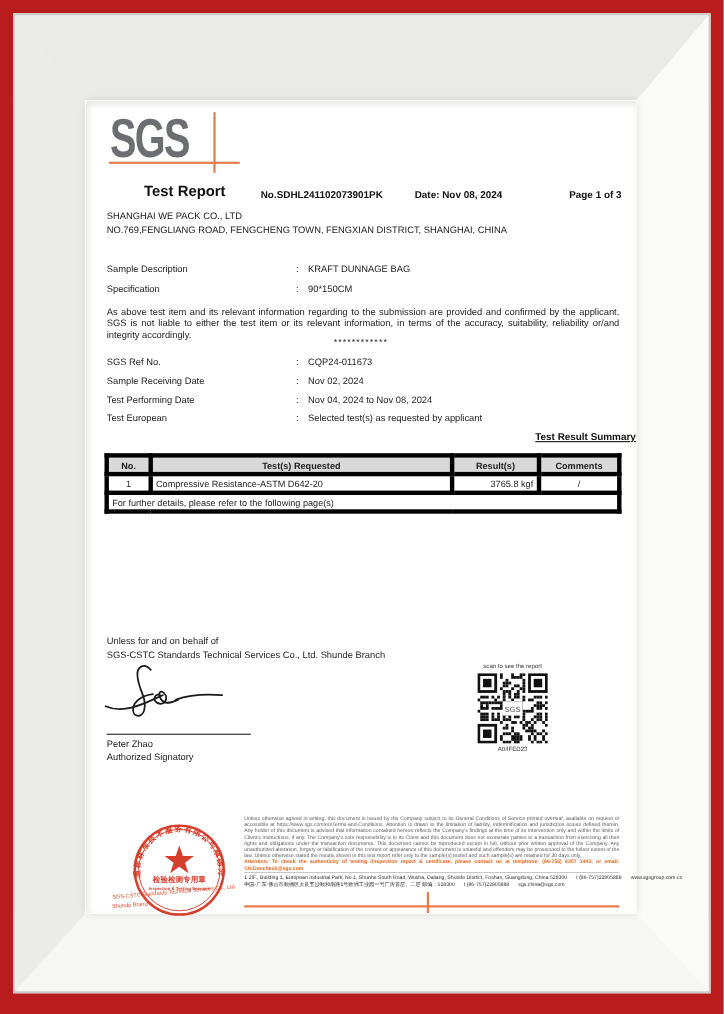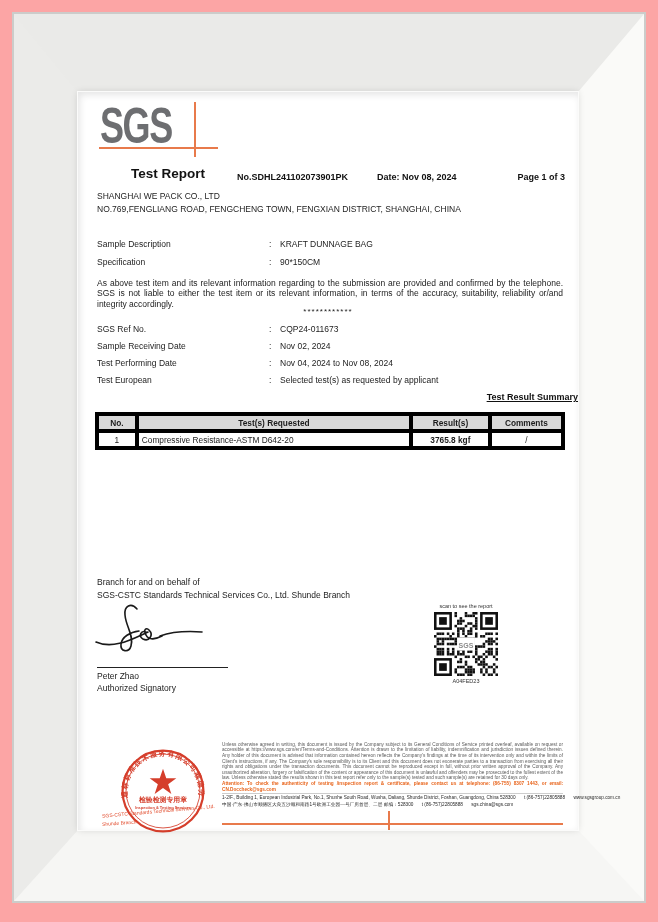--- a/index.html
+++ b/index.html
@@ -1,17 +1,17 @@
 <!DOCTYPE html>
 <html><head>
 <meta charset="utf-8">
 <style>
   html,body{margin:0;padding:0;}
   body{font-family:"Liberation Sans",sans-serif;}
-  #viewport{position:relative;width:658px;height:922px;background:#fca5a5;overflow:hidden;}
+  #viewport{position:relative;width:658px;height:922px;background:#b91c1c;overflow:hidden;}
 
   
   .outer-line{position:absolute;left:12px;top:12px;right:12px;bottom:19px;border:2px solid #ccccca;background:#f3f3f1;}
   .frame{position:absolute;left:14px;top:14px;right:14px;bottom:21px;
          border-style:solid;border-top-width:78px;border-right-width:66px;border-bottom-width:71px;border-left-width:64px;
          border-top-color:#eaeae8;border-right-color:#fafaf8;border-bottom-color:#f6f6f4;border-left-color:#ebebe9;}
   .paper{position:relative;width:500px;height:738px;background:#ffffff;
          box-shadow:0 0 0 1px #fbfbfa, 0 0 7px rgba(0,0,0,.14);}
   .paper::after{content:"";position:absolute;inset:0;box-shadow:inset 2px 3px 7px rgba(0,0,0,.10);pointer-events:none;}
 
@@ -40,21 +40,21 @@
   .stars{left:0;top:215px;width:500px;text-align:center;font-size:8px;letter-spacing:1px;color:#1c1c1c;}
 
   .summary-title{left:0;top:300px;width:500px;text-align:right;font-size:9px;font-weight:bold;text-decoration:underline;color:#111;}
 
   table.results{position:absolute;left:17px;top:320px;width:470px;border-collapse:collapse;font-size:8.3px;color:#1c1c1c;}
   table.results th,table.results td{border:4px solid #000000;padding:1px 3px;height:11px;}
   table.results{border:1.5px solid #333;}
   table.results th{background:#d9d9d9;font-weight:bold;text-align:center;}
   .c-no{width:32px;text-align:center;}
   .c-test{width:293px;}
-  .c-res{width:73px;text-align:center;font-weight:bold;}
+  .c-res{width:73px;text-align:right;}
   .c-com{width:66px;text-align:center;}
   td.c-test{text-align:left;padding-left:14px;}
   td.note-cell{text-align:left;padding-left:5px;}
 
   .sig-line{left:19px;top:575px;width:131px;border-top:1px solid #222;height:0;}
   .sig-svg{left:12px;top:506px;}
 
   .qr-caption{left:346px;top:511px;width:84px;}
   .qr-label{left:346px;top:586px;width:84px;}
   .scale-half{transform:scale(.5);transform-origin:0 0;width:200%;}
@@ -100,21 +100,21 @@
         <span class="lbl">Sample Description</span>
         <span class="col">:</span>
         <span>KRAFT DUNNAGE BAG</span>
       </div>
       <div class="abs kv doc-text" style="top:165px">
         <span class="lbl">Specification</span>
         <span class="col">:</span>
         <span>90*150CM</span>
       </div>
 
-      <div class="abs para doc-text">As above test item and its relevant information regarding to the submission are provided and confirmed by the telephone. SGS is not liable to either the test item or its relevant information, in terms of the accuracy, suitability, reliability or/and integrity accordingly.</div>
+      <div class="abs para doc-text">As above test item and its relevant information regarding to the submission are provided and confirmed by the applicant. SGS is not liable to either the test item or its relevant information, in terms of the accuracy, suitability, reliability or/and integrity accordingly.</div>
       <div class="abs stars">************</div>
 
       <div class="abs kv doc-text" style="top:232px">
         <span class="lbl">SGS Ref No.</span>
         <span class="col">:</span>
         <span>CQP24-011673</span>
       </div>
       <div class="abs kv doc-text" style="top:249px">
         <span class="lbl">Sample Receiving Date</span>
         <span class="col">:</span>
@@ -140,24 +140,27 @@
           <th class="c-test">Test(s) Requested</th>
           <th class="c-res">Result(s)</th>
           <th class="c-com">Comments</th>
         </tr>
         <tr>
           <td class="c-no">1</td>
           <td class="c-test">Compressive Resistance-ASTM D642-20</td>
           <td class="c-res">3765.8 kgf</td>
           <td class="c-com">/</td>
         </tr>
+        <tr>
+          <td class="note-cell" colspan="4">For further details, please refer to the following page(s)</td>
+        </tr>
       </tbody>
         </table>
 
-      <div class="abs doc-text" style="left:19px;top:485px">Branch for and on behalf of</div>
+      <div class="abs doc-text" style="left:19px;top:485px">Unless for and on behalf of</div>
       <div class="abs doc-text" style="left:19px;top:498px">SGS-CSTC Standards Technical Services Co., Ltd. Shunde Branch</div>
 
       <svg class="abs sig-svg" width="140" height="62" viewBox="0 0 140 62">
         <g fill="none" stroke="#1a1a1a" stroke-width="1.6" stroke-linecap="round">
           <path d="M6,44 C24,52 44,40 58,34"></path>
           <path d="M47,11 C41,4 34,8 35,17 C36,29 44,37 41,48 C39,55 30,54 31,46 C32,39 40,34 49,33"></path>
           <path d="M56,34 C51,32 48,38 53,41 C59,44 64,37 59,32 C56,29 53,32 56,37 C59,43 66,41 72,38"></path>
           <path d="M70,38 C84,33 98,33 112,34"></path>
         </g>
       </svg>

